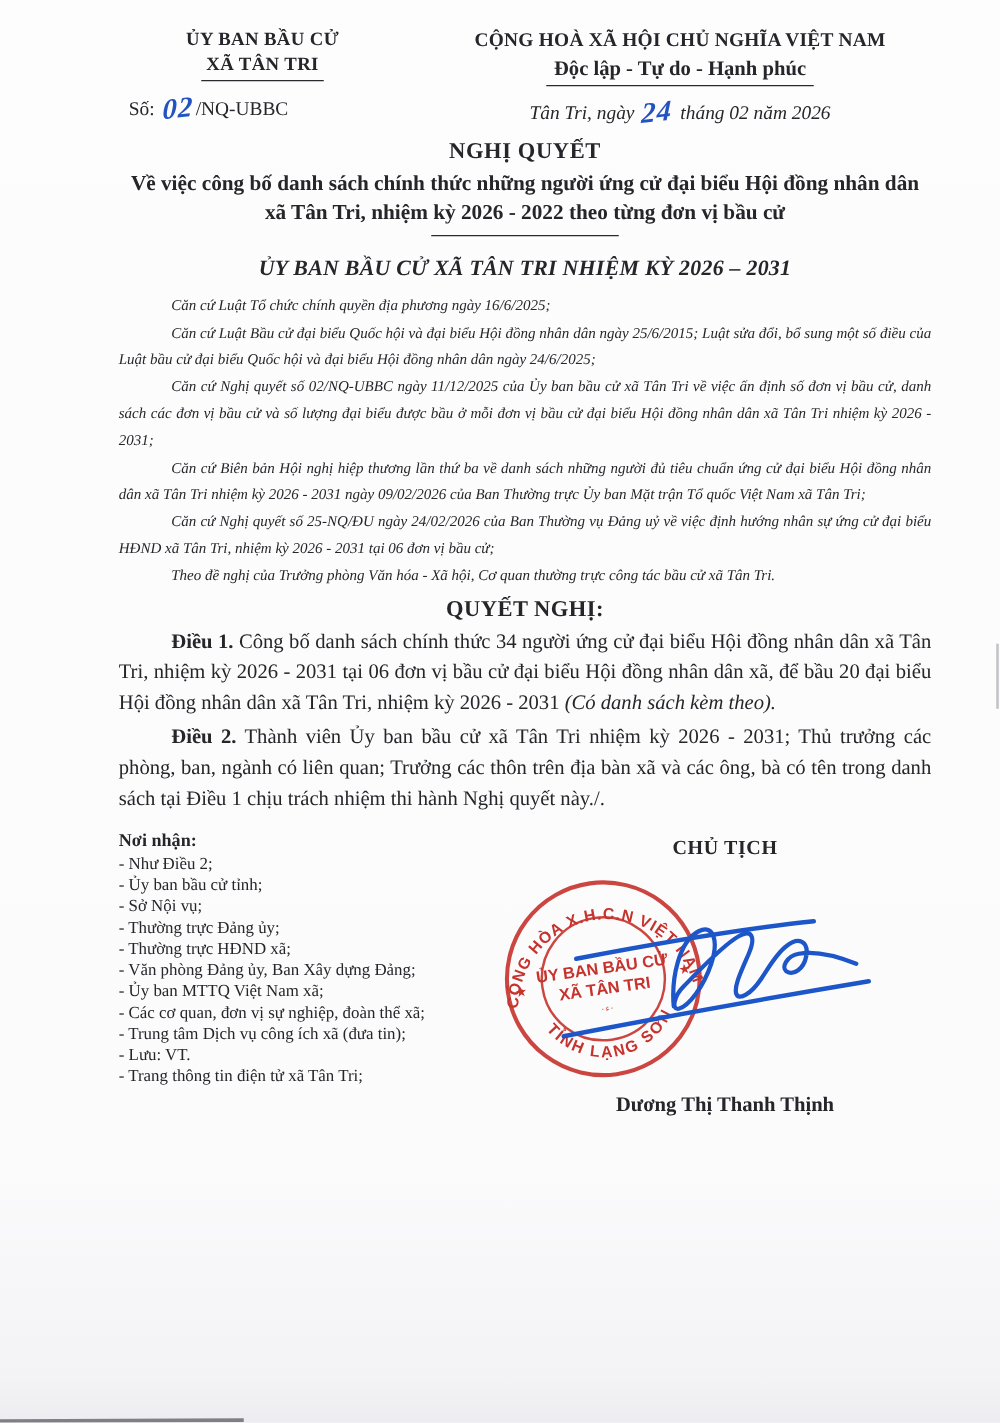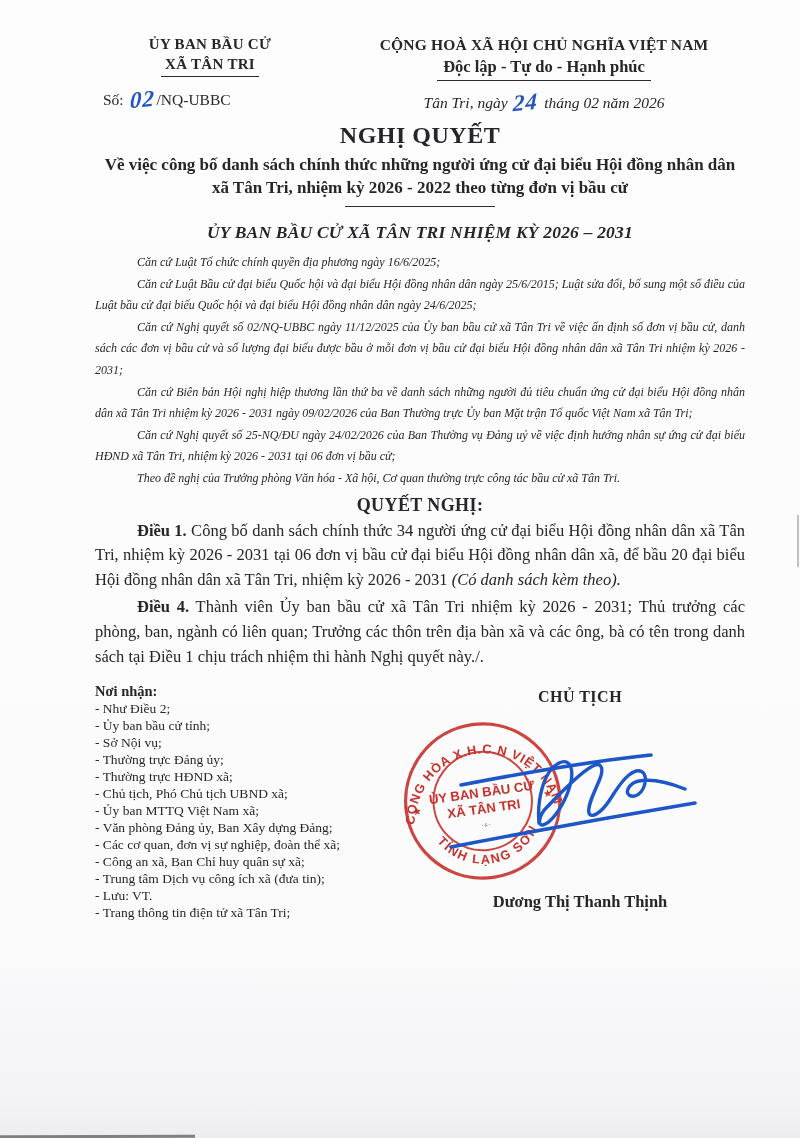--- a/index.html
+++ b/index.html
@@ -8,21 +8,21 @@
     background:#f2f2f4;
     font-family:"Liberation Serif","DejaVu Serif",serif;
     overflow:hidden;
   }
   .page{
     position:relative;
     width:800px;height:1138px;
     background:linear-gradient(180deg,#fdfdfe 0%, #fbfbfc 82%, #f3f3f6 97%, #ededf1 100%);
     color:#26262a;
     box-sizing:border-box;
-    padding:36px 55px 0 95px;
+    padding:24px 55px 0 95px;
   }
   
   .hdr{display:flex;align-items:flex-start;}
   .hdr-left{width:230px;text-align:center;}
   .hdr-right{flex:1;text-align:center;padding-left:18px;}
   .org1{font-weight:bold;font-size:15px;letter-spacing:.3px;}
   .org2-wrap{margin-top:2px;}
   .org2{display:inline-block;font-weight:bold;font-size:15px;letter-spacing:.3px;
         border-bottom:1.6px solid #2b2b2f;padding:0 4px 3px 4px;}
   .doc-no{margin-top:14px;text-align:left;font-size:15.5px;padding-left:8px;}
@@ -31,21 +31,21 @@
   .nat2{display:inline-block;font-weight:bold;font-size:16.5px;
         border-bottom:1.7px solid #2b2b2f;padding:0 6px 3px 6px;}
   .dateline{margin-top:13px;font-style:italic;font-size:15.5px;}
   .handwritten{
     display:inline-block;color:#2353c0;font-weight:bold;font-style:italic;
     font-size:23px;line-height:0;transform:rotate(-6deg) skewX(-8deg);
     letter-spacing:1px;margin:0 2px;position:relative;top:2px;
   }
   
   .title-block{text-align:center;margin-top:10px;}
-  .doc-type{font-weight:bold;font-size:24px;letter-spacing:.5px;}
+  .doc-type{font-weight:bold;font-size:18px;letter-spacing:.5px;}
   .subject{font-weight:bold;font-size:17px;line-height:23px;margin:4px auto 0;width:640px;}
   .title-rule{width:150px;border-top:1.7px solid #2b2b2f;margin:7px auto 0;}
   .issuer{font-weight:bold;font-size:17.5px;margin-top:15px;letter-spacing:.2px;font-style:italic;}
   
   .preamble{margin-top:9px;}
   .preamble p{
     margin:0;font-style:italic;font-size:12px;line-height:21.6px;
     text-align:justify;text-indent:42px;
   }
   
@@ -108,35 +108,33 @@
     <p>Căn cứ Nghị quyết số 02/NQ-UBBC ngày 11/12/2025 của Ủy ban bầu cử xã Tân Tri về việc ấn định số đơn vị bầu cử, danh sách các đơn vị bầu cử và số lượng đại biểu được bầu ở mỗi đơn vị bầu cử đại biểu Hội đồng nhân dân xã Tân Tri nhiệm kỳ 2026 - 2031;</p>
     <p>Căn cứ Biên bản Hội nghị hiệp thương lần thứ ba về danh sách những người đủ tiêu chuẩn ứng cử đại biểu Hội đồng nhân dân xã Tân Tri nhiệm kỳ 2026 - 2031 ngày 09/02/2026 của Ban Thường trực Ủy ban Mặt trận Tổ quốc Việt Nam xã Tân Tri;</p>
     <p>Căn cứ Nghị quyết số 25-NQ/ĐU ngày 24/02/2026 của Ban Thường vụ Đảng uỷ về việc định hướng nhân sự ứng cử đại biểu HĐND xã Tân Tri, nhiệm kỳ 2026 - 2031 tại 06 đơn vị bầu cử;</p>
     <p>Theo đề nghị của Trưởng phòng Văn hóa - Xã hội, Cơ quan thường trực công tác bầu cử xã Tân Tri.</p>
   </div>
 
   <div class="resolve-heading">QUYẾT NGHỊ:</div>
 
   <p class="article"><span class="lbl">Điều 1.</span><span> Công bố danh sách chính thức 34 người ứng cử đại biểu Hội đồng nhân dân xã Tân Tri, nhiệm kỳ 2026 - 2031 tại 06 đơn vị bầu cử đại biểu Hội đồng nhân dân xã, để bầu 20 đại biểu Hội đồng nhân dân xã Tân Tri, nhiệm kỳ 2026 - 2031 </span><span class="tail">(Có danh sách kèm theo).</span></p>
 
-  <p class="article"><span class="lbl">Điều 4.</span><span> Thành viên Ủy ban bầu cử xã Tân Tri nhiệm kỳ 2026 - 2031; Thủ trưởng các phòng, ban, ngành có liên quan; Trưởng các thôn trên địa bàn xã và các ông, bà có tên trong danh sách tại Điều 1 chịu trách nhiệm thi hành Nghị quyết này./.</span><span class="tail"></span></p>
+  <p class="article"><span class="lbl">Điều 2.</span><span> Thành viên Ủy ban bầu cử xã Tân Tri nhiệm kỳ 2026 - 2031; Thủ trưởng các phòng, ban, ngành có liên quan; Trưởng các thôn trên địa bàn xã và các ông, bà có tên trong danh sách tại Điều 1 chịu trách nhiệm thi hành Nghị quyết này./.</span><span class="tail"></span></p>
 
   <div class="footer">
     <div class="recipients">
       <div class="recip-label">Nơi nhận:</div>
       <div class="recip-item">- Như Điều 2;</div>
       <div class="recip-item">- Ủy ban bầu cử tỉnh;</div>
       <div class="recip-item">- Sở Nội vụ;</div>
       <div class="recip-item">- Thường trực Đảng ủy;</div>
       <div class="recip-item">- Thường trực HĐND xã;</div>
-      <div class="recip-item">- Chủ tịch, Phó Chủ tịch UBND xã;</div>
+      <div class="recip-item">- Văn phòng Đảng ủy, Ban Xây dựng Đảng;</div>
       <div class="recip-item">- Ủy ban MTTQ Việt Nam xã;</div>
-      <div class="recip-item">- Văn phòng Đảng ủy, Ban Xây dựng Đảng;</div>
       <div class="recip-item">- Các cơ quan, đơn vị sự nghiệp, đoàn thể xã;</div>
-      <div class="recip-item">- Công an xã, Ban Chỉ huy quân sự xã;</div>
       <div class="recip-item">- Trung tâm Dịch vụ công ích xã (đưa tin);</div>
       <div class="recip-item">- Lưu: VT.</div>
       <div class="recip-item">- Trang thông tin điện tử xã Tân Tri;</div>
     </div>
 
     <div class="sig-block">
       <div class="sig2">CHỦ TỊCH</div>
 
       <div class="stamp">
         <svg width="164" height="164" viewBox="0 0 200 200">

